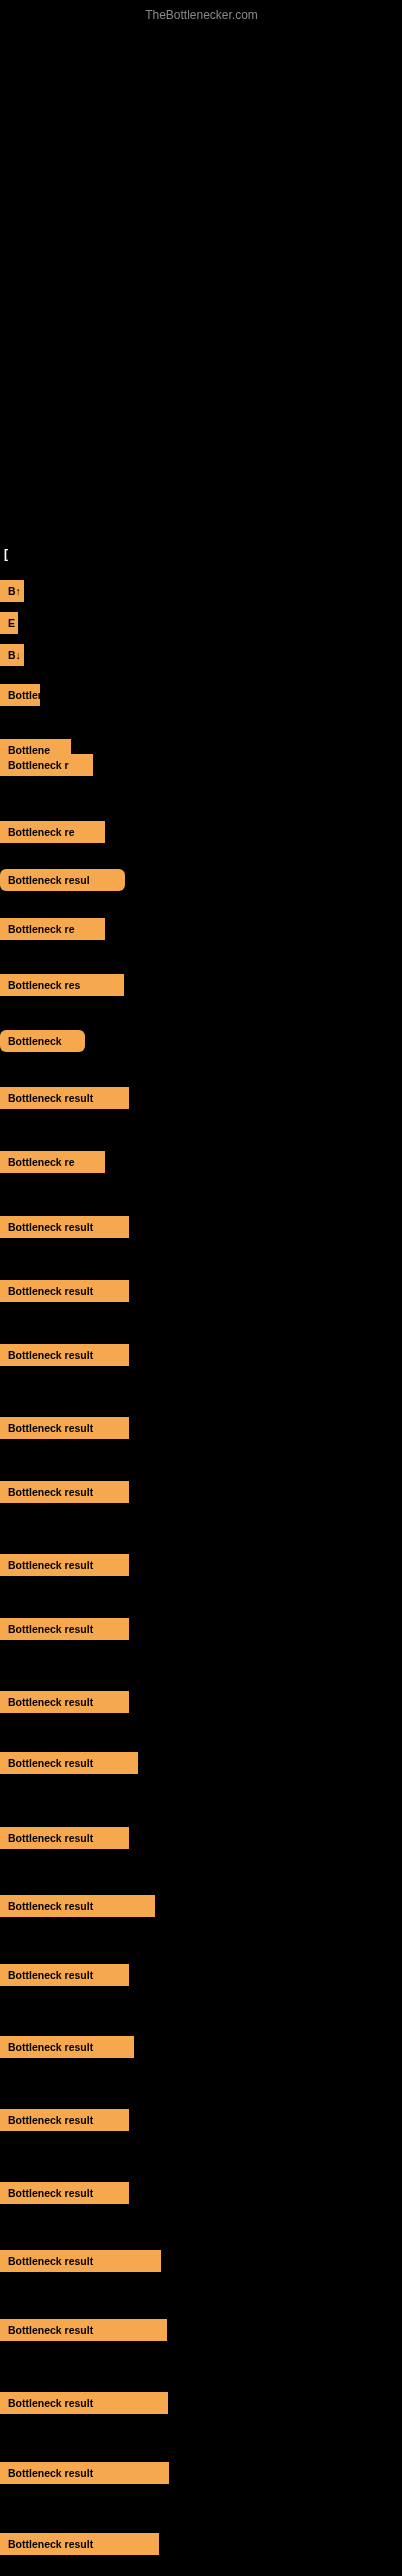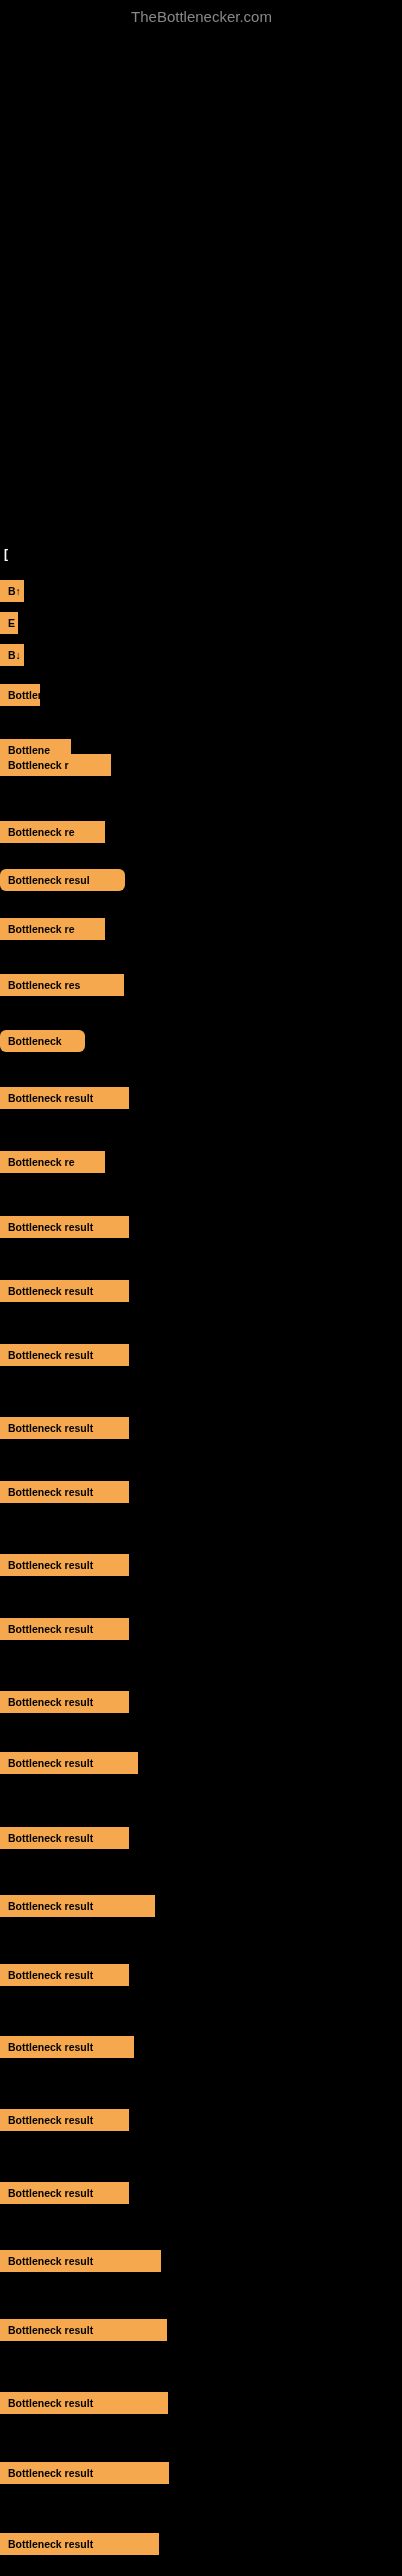--- a/index.html
+++ b/index.html
@@ -12,21 +12,21 @@
       background-color: #000000;
       width: 403px;
       min-height: 2576px;
       font-family: Arial, sans-serif;
       position: relative;
       overflow-x: hidden;
     }
 
     .site-title {
       color: #888888;
-      font-size: 15px;
+      font-size: 12px;
       text-align: center;
       padding: 8px 2px;
       position: absolute;
       top: 0;
       width: 100%;
     }
 
     .bottleneck-label {
       background-color: #f5a84e;
       color: #000000;
@@ -52,21 +52,21 @@
 <body>
 
 <div class="site-title">TheBottlenecker.com</div>
 
 <div class="section-label" style="top: 547px;">[</div>
 
 <div class="bottleneck-label" style="top: 580px; width: 24px;">B↑</div>
 <div class="bottleneck-label" style="top: 612px; width: 17.7px;">E</div>
 <div class="bottleneck-label" style="top: 644px; width: 24px;">B↓</div>
 <div class="bottleneck-label" style="top: 684px; width: 40px;">Bottlen</div>
-<div class="bottleneck-label" style="top: 754px; width: 111px;">Bottleneck r</div>
+<div class="bottleneck-label" style="top: 754px; width: 93px;">Bottleneck r</div>
 <div class="bottleneck-label" style="top: 739px; width: 71px;">Bottlene</div>
 <div class="bottleneck-label" style="top: 821px; width: 105px;">Bottleneck re</div>
 <div class="bottleneck-label" style="top: 869px; width: 125px; border-radius: 6px;">Bottleneck resul</div>
 <div class="bottleneck-label" style="top: 918px; width: 105px;">Bottleneck re</div>
 <div class="bottleneck-label" style="top: 974px; width: 124px;">Bottleneck res</div>
 <div class="bottleneck-label" style="top: 1030px; width: 85px; border-radius: 6px;">Bottleneck</div>
 <div class="bottleneck-label" style="top: 1087px; width: 129px;">Bottleneck result</div>
 <div class="bottleneck-label" style="top: 1151px; width: 105px;">Bottleneck re</div>
 <div class="bottleneck-label" style="top: 1216px; width: 129px;">Bottleneck result</div>
 <div class="bottleneck-label" style="top: 1280px; width: 129px;">Bottleneck result</div>

